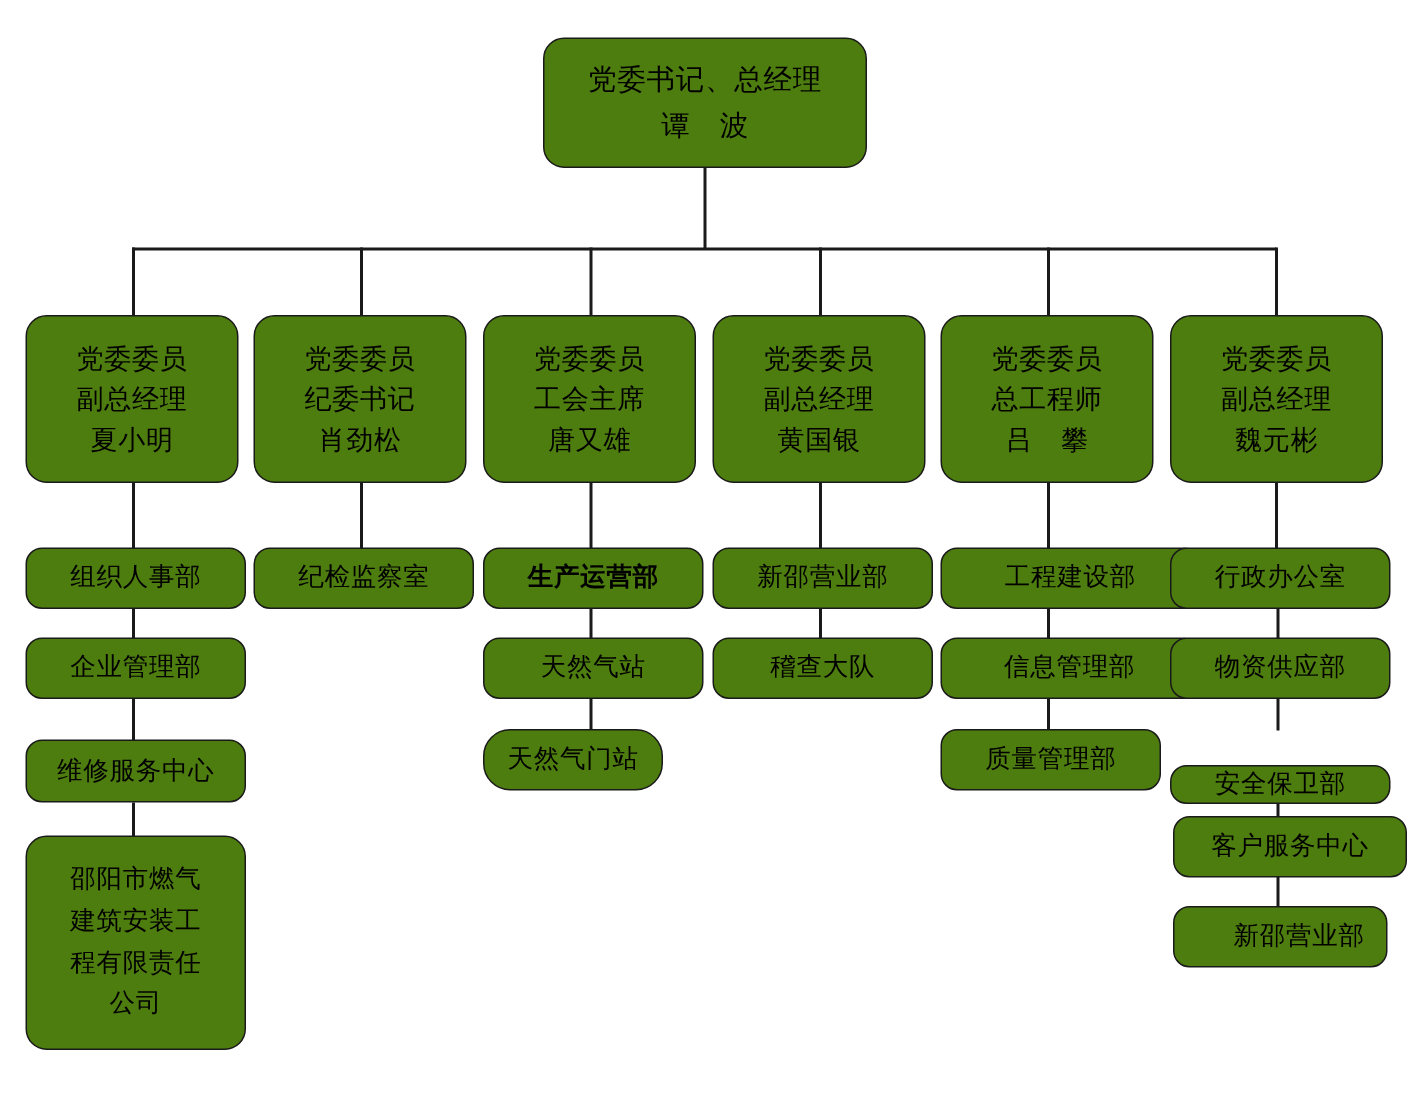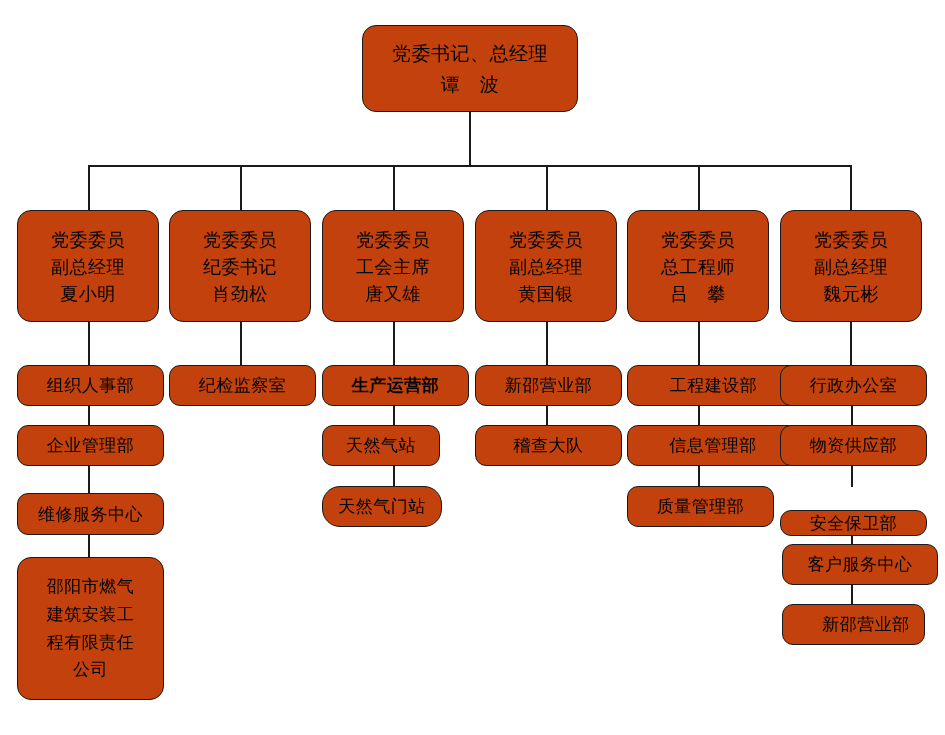--- a/index.html
+++ b/index.html
@@ -16,21 +16,21 @@
     width: 945px;
     height: 735px;
     background: #ffffff;
     overflow: hidden;
   }
   .node {
     position: absolute;
     box-sizing: border-box;
     border: 1.6px solid #1a1a1a;
     border-radius: 12px;
-    background: #c2410c;
+    background: #4d7c0f;
     display: flex;
     flex-direction: column;
     align-items: center;
     justify-content: center;
     text-align: center;
     line-height: 1.42;
     font-size: 17px;
     letter-spacing: 0.5px;
     z-index: 2;
   }
@@ -162,21 +162,21 @@
     <span class="line-text">公司</span>
   </div>
 
   <div class="node dept" style="left:169px; top:365px; width:147px; height:41px;">
     <span class="line-text">纪检监察室</span>
   </div>
 
   <div class="node dept" style="left:322px; top:365px; width:147px; height:41px;font-weight:bold;">
     <span class="line-text">生产运营部</span>
   </div>
-  <div class="node dept" style="left:322px; top:425px; width:118px; height:41px;">
+  <div class="node dept" style="left:322px; top:425px; width:147px; height:41px;">
     <span class="line-text">天然气站</span>
   </div>
   <div class="node dept" style="left:322px; top:486px; width:120px; height:41px;border-radius:18px;">
     <span class="line-text">天然气门站</span>
   </div>
 
   <div class="node dept" style="left:475px; top:365px; width:147px; height:41px;">
     <span class="line-text">新邵营业部</span>
   </div>
   <div class="node dept" style="left:475px; top:425px; width:147px; height:41px;">

